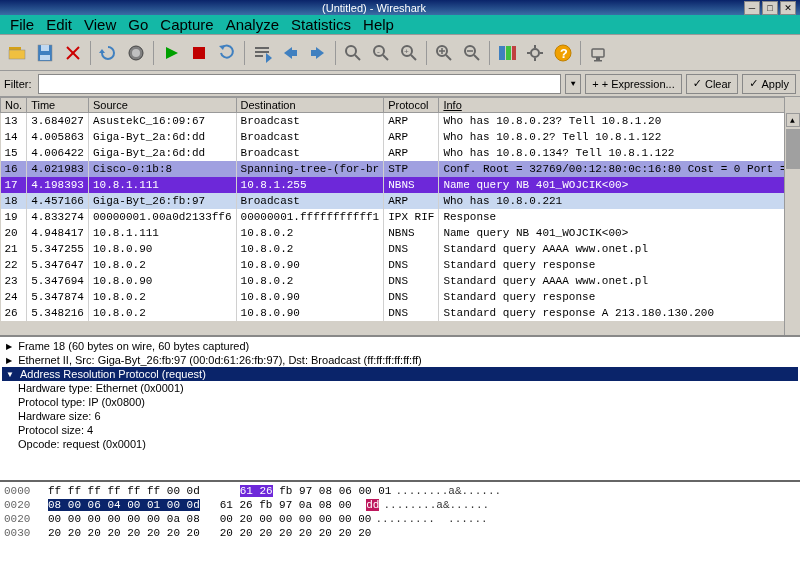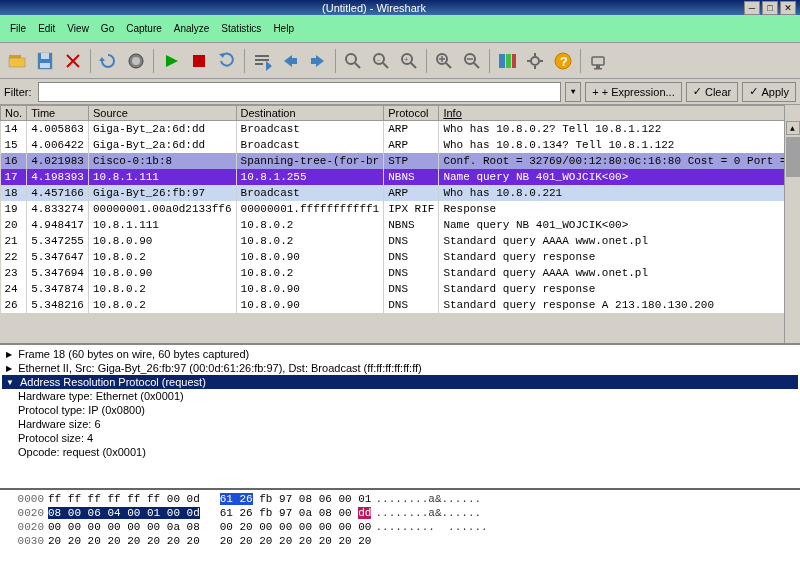--- a/index.html
+++ b/index.html
@@ -22,27 +22,27 @@
     .tb-btn {
       width: 16px; height: 14px;
       background: #d4d0c8;
       border: 1px solid #888;
       display: flex; align-items: center; justify-content: center;
       font-size: 9px; cursor: pointer; color: #000;
     }
 
     
     .menu-bar {
-      background: #86efac;
-      height: 28px;
+      background: #14b8a6;
+      height: 20px;
       display: flex;
       align-items: center;
       padding: 0 4px;
       font-family: Arial, sans-serif;
-      font-size: 10px;
+      font-size: 15px;
       border-bottom: 1px solid #999;
     }
     .menu-item {
       padding: 2px 6px;
       cursor: pointer;
       white-space: nowrap;
     }
 
     
     .toolbar {
@@ -162,21 +162,21 @@
     
     .hex-dump {
       background: white;
       font-family: 'Courier New', monospace;
       font-size: 11px;
       padding: 2px 4px;
       overflow: auto;
       height: 80px;
     }
     .hex-row { display: flex; gap: 4px; height: 14px; line-height: 14px; white-space: nowrap; }
-    .hex-offset { color: #666; min-width: 40px; text-align: right; }
+    .hex-offset { color: #666; min-width: 40px; }
     .hex-bytes { min-width: 280px; }
     .hex-ascii { color: #333; }
 
     
     .scrollbar-area {
       width: 16px;
       background: #d4d0c8;
       border-left: 1px solid #999;
     }
 
@@ -381,20 +381,28 @@
         <tr>
           <th class="col-no">No.</th>
           <th class="col-time">Time</th>
           <th class="col-src">Source</th>
           <th class="col-dst">Destination</th>
           <th class="col-proto">Protocol</th>
           <th class="col-info">Info</th>
         </tr>
       </thead>
       <tbody id="packet-tbody">
+      <tr class="row-white">
+            <td>13</td>
+            <td>3.684027</td>
+            <td>AsustekC_16:09:67</td>
+            <td>Broadcast</td>
+            <td>ARP</td>
+            <td>Who has 10.8.0.23?  Tell 10.8.1.20</td>
+          </tr>
           <tr class="row-white">
             <td>14</td>
             <td>4.005863</td>
             <td>Giga-Byt_2a:6d:dd</td>
             <td>Broadcast</td>
             <td>ARP</td>
             <td>Who has 10.8.0.2?  Tell 10.8.1.122</td>
           </tr>
           <tr class="row-white">
             <td>15</td>
@@ -519,26 +527,26 @@
     <span>Protocol size: 4</span>
   </div>
   <div class="detail-row detail-indent">
     <span>Opcode: request (0x0001)</span>
   </div>
 </div>
 
 <div class="hex-dump">
   <div class="hex-row">
     <span class="hex-offset">0000</span>
-    <span class="hex-bytes">ff ff ff ff ff ff 00 0d &nbsp; <span style="background:#1d4ed8;color:white;">61 26</span> fb 97 08 06 00 01</span>
+    <span class="hex-bytes">ff ff ff ff ff ff 00 0d &nbsp; <span style="background:#6d28d9;color:white;margin-left:20px;">61 26</span> fb 97 08 06 00 01</span>
     <span class="hex-ascii">........a&amp;......</span>
   </div>
   <div class="hex-row">
     <span class="hex-offset">0020</span>
-    <span class="hex-bytes"><span style="background:#0a246a;color:white;">08 00 06 04 00 01 00 0d</span> &nbsp; <span>61 26 fb 97 0a 08 00 <span style="background:#be185d;color:white;">dd</span></span></span>
+    <span class="hex-bytes"><span style="background:#0a246a;color:white;">08 00 06 04 00 01 00 0d</span> &nbsp; <span>61 26 fb 97 0a 08 00 <span style="background:#be185d;color:white;margin-left:8px;">dd</span></span></span>
     <span class="hex-ascii">........a&amp;......</span>
   </div>
   <div class="hex-row">
     <span class="hex-offset">0020</span>
     <span class="hex-bytes">00 00 00 00 00 00 0a 08 &nbsp; 00 20 00 00 00 00 00 00</span>
     <span class="hex-ascii">......... &nbsp;......</span>
   </div>
   <div class="hex-row">
     <span class="hex-offset">0030</span>
     <span class="hex-bytes">20 20 20 20 20 20 20 20 &nbsp; 20 20 20 20 20 20 20 20</span>

